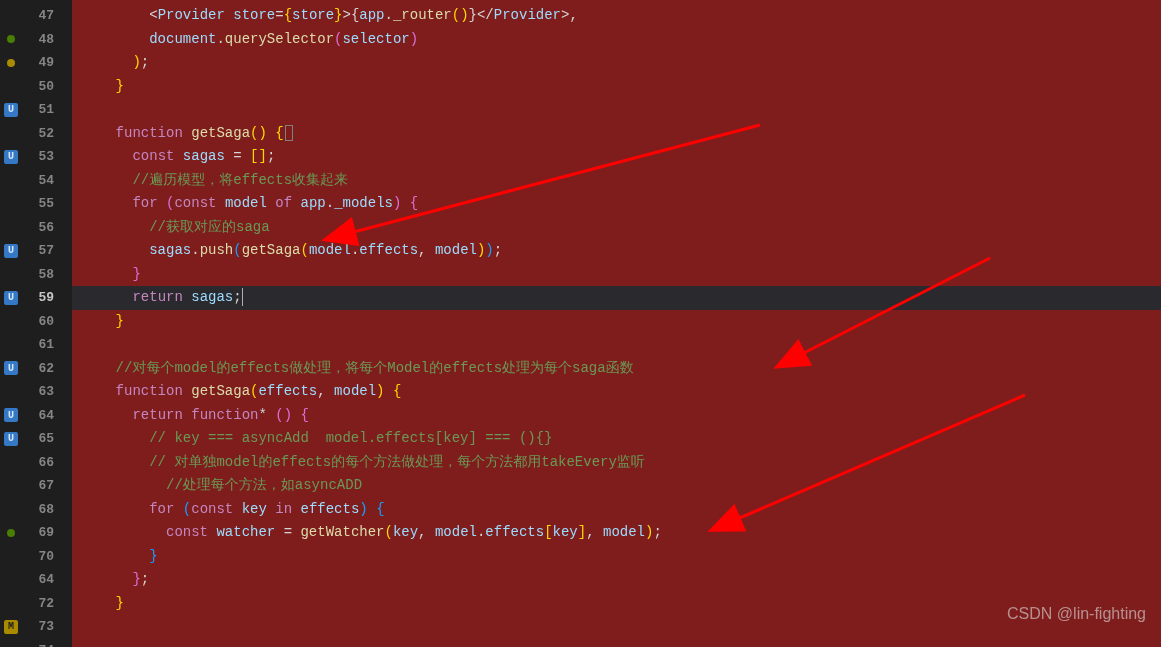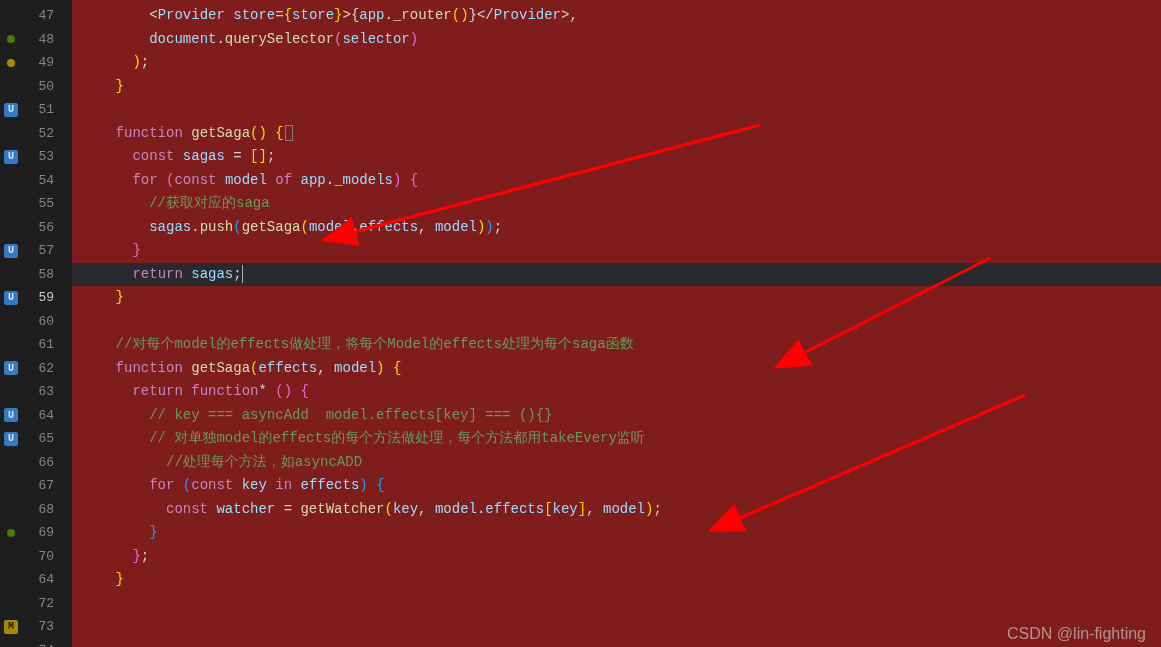--- a/index.html
+++ b/index.html
@@ -55,20 +55,21 @@
   font-weight: bold;
 }
 .line-numbers {
   width: 50px;
   background: #1e1e1e;
   color: #858585;
   text-align: right;
   padding-right: 18px;
   padding-top: 4px;
   user-select: none;
+  font-weight: bold;
 }
 .ln {
   height: 23.5px;
   line-height: 23.5px;
   font-size: 13px;
 }
 .ln.active { color: #c6c6c6; }
 .editor {
   flex: 1;
   background: #7f1d1d;
@@ -117,21 +118,21 @@
 .arrows-overlay {
   position: absolute;
   top: 0;
   left: 0;
   width: 1161px;
   height: 647px;
   pointer-events: none;
 }
 .watermark {
   position: absolute;
-  bottom: 4px;
+  bottom: 24px;
   right: 15px;
   color: rgba(220,220,220,0.6);
   font-family: Arial, sans-serif;
   font-size: 16px;
 }
 </style>
 </head>
 <body>
 
 <div class="container">
@@ -218,20 +219,21 @@
       <div class="ln">74</div>
     </div>
   <div class="editor">
     <div class="line"><span class="punc">        &lt;</span><span class="var">Provider</span> <span class="var">store</span><span class="op">=</span><span class="brace">{</span><span class="var">store</span><span class="brace">}</span><span class="punc">&gt;{</span><span class="var">app</span><span class="punc">.</span><span class="fn-call">_router</span><span class="paren">()</span><span class="punc">}&lt;/</span><span class="var">Provider</span><span class="punc">&gt;,</span></div>
     <div class="line">        <span class="var">document</span><span class="punc">.</span><span class="fn-call">querySelector</span><span class="paren2">(</span><span class="var">selector</span><span class="paren2">)</span></div>
     <div class="line">      <span class="paren">)</span><span class="punc">;</span></div>
     <div class="line">    <span class="brace">}</span></div>
     <div class="line"></div>
     <div class="line">    <span class="kw">function</span> <span class="fn">getSaga</span><span class="paren">()</span> <span class="brace">{</span><span class="cursor-box"></span></div>
     <div class="line">      <span class="kw">const</span> <span class="var">sagas</span> <span class="op">=</span> <span class="bracket">[]</span><span class="punc">;</span></div>
+    <div class="line">      <span class="cmt">//遍历模型，将effects收集起来</span></div>
     <div class="line">      <span class="kw">for</span> <span class="paren2">(</span><span class="kw">const</span> <span class="var">model</span> <span class="kw">of</span> <span class="var">app</span><span class="punc">.</span><span class="var">_models</span><span class="paren2">)</span> <span class="brace2">{</span></div>
     <div class="line">        <span class="cmt">//获取对应的saga</span></div>
     <div class="line">        <span class="var">sagas</span><span class="punc">.</span><span class="fn-call">push</span><span class="paren3">(</span><span class="fn-call">getSaga</span><span class="paren">(</span><span class="var">model</span><span class="punc">.</span><span class="var">effects</span><span class="punc">, </span><span class="var">model</span><span class="paren">)</span><span class="paren3">)</span><span class="punc">;</span></div>
     <div class="line">      <span class="brace2">}</span></div>
     <div class="line highlighted">      <span class="kw">return</span> <span class="var">sagas</span><span class="punc">;</span><span class="cursor-line"></span></div>
     <div class="line">    <span class="brace">}</span></div>
     <div class="line"></div>
     <div class="line">    <span class="cmt">//对每个model的effects做处理，将每个Model的effects处理为每个saga函数</span></div>
     <div class="line">    <span class="kw">function</span> <span class="fn">getSaga</span><span class="paren">(</span><span class="var">effects</span><span class="punc">, </span><span class="var">model</span><span class="paren">)</span> <span class="brace">{</span></div>
     <div class="line">      <span class="kw">return</span> <span class="kw">function</span><span class="op">*</span> <span class="paren2">()</span> <span class="brace2">{</span></div>

